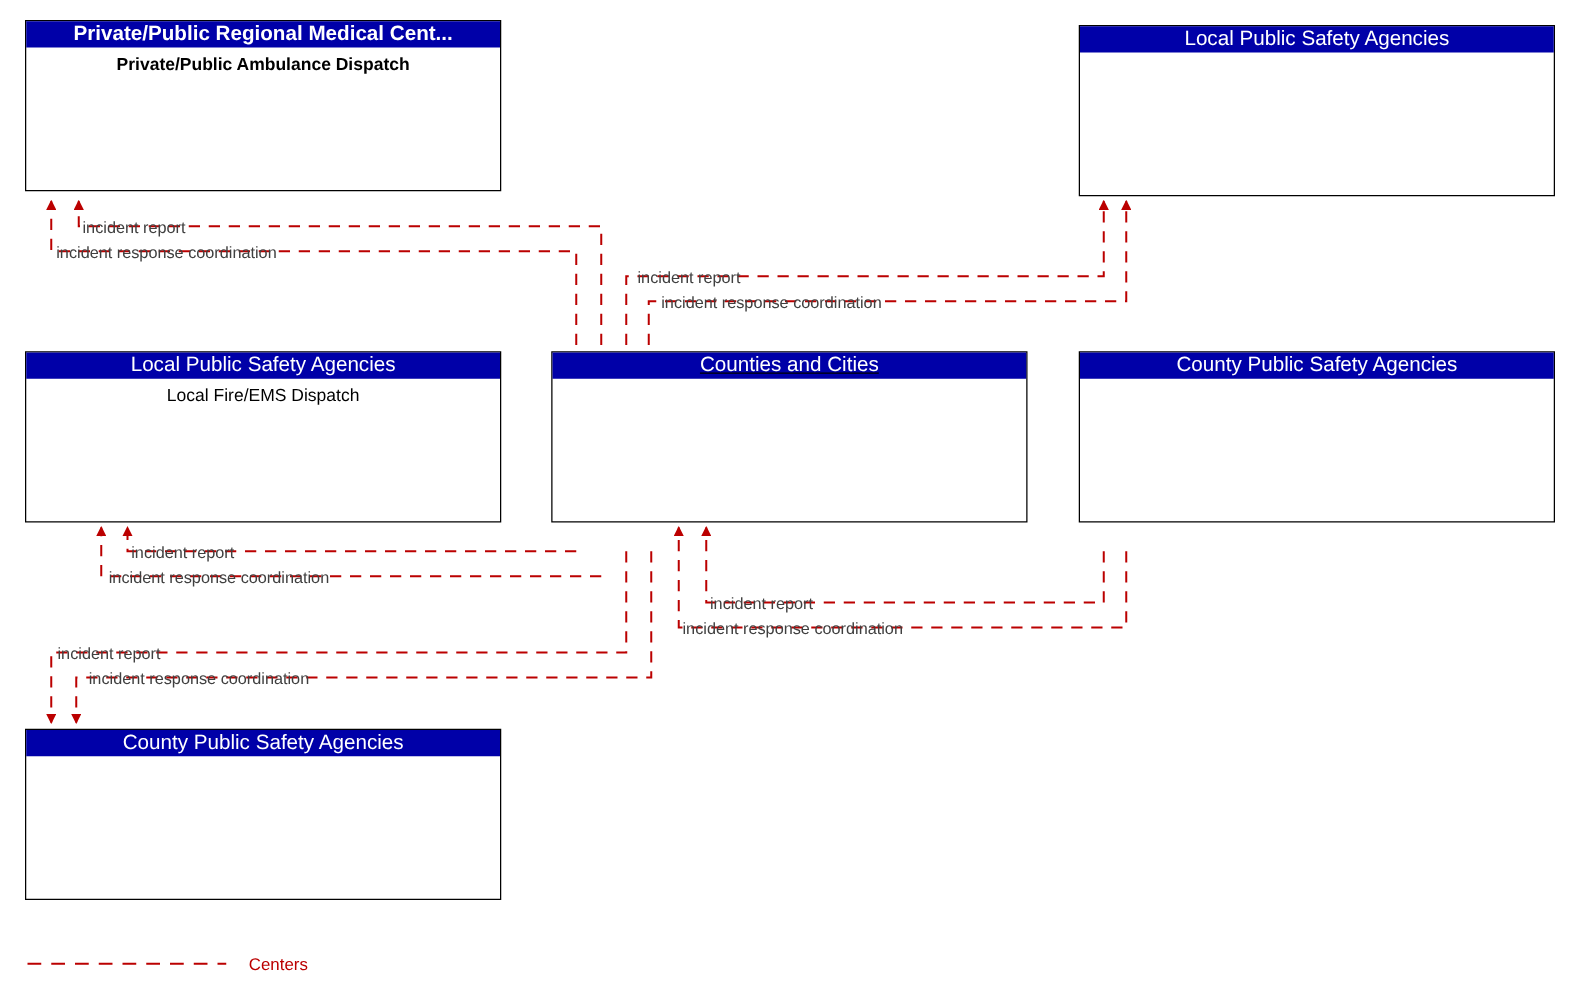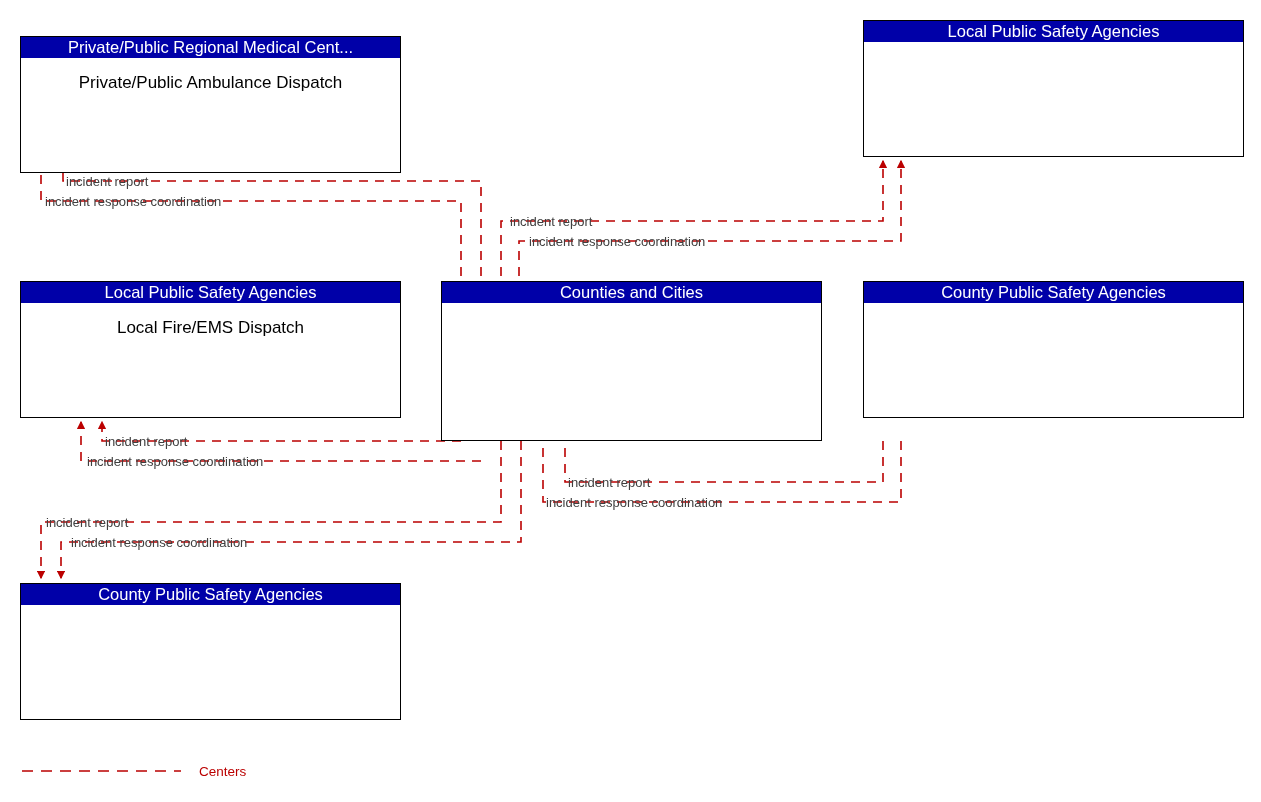--- a/index.html
+++ b/index.html
@@ -37,24 +37,24 @@
     color: #ffffff;
     font-size: 16.5px;
     line-height: 20px;
     height: 21px;
     text-align: center;
     white-space: nowrap;
     overflow: hidden;
   }
   .node-title {
     color: #000000;
-    font-size: 17px;
+    font-size: 14px;
     line-height: 22px;
     text-align: center;
-    padding-top: 14px;
+    padding-top: 2px;
     white-space: nowrap;
     overflow: hidden;
   }
   .edge-label {
     position: absolute;
     color: #404040;
     font-size: 13px;
     line-height: 14px;
     white-space: nowrap;
   }
@@ -97,35 +97,35 @@
       <path d="M 901 441 L 901 502 L 543 502 L 543 422"></path>
 
       <path d="M 501 441 L 501 522 L 41 522 L 41 578"></path>
 
       <path d="M 521 441 L 521 542 L 61 542 L 61 578"></path>
     </g>
 
     <line x1="22" y1="771" x2="181" y2="771" stroke="#bb0000" stroke-width="1.6" stroke-dasharray="11 8"></line>
   </svg>
 
-  <div class="node" style="left:20px; top:36px; width:381px; height:137px;">
+  <div class="node" style="left:20px; top:16px; width:381px; height:137px;font-weight:bold;">
     <div class="node-header">Private/Public Regional Medical Cent...</div>
     <div class="node-title">Private/Public Ambulance Dispatch</div>
   </div>
 
   <div class="node" style="left:863px; top:20px; width:381px; height:137px;">
     <div class="node-header">Local Public Safety Agencies</div>
   </div>
 
   <div class="node" style="left:20px; top:281px; width:381px; height:137px;">
     <div class="node-header">Local Public Safety Agencies</div>
     <div class="node-title">Local Fire/EMS Dispatch</div>
   </div>
 
-  <div class="node" style="left:441px; top:281px; width:381px; height:160px;">
+  <div class="node" style="left:441px; top:281px; width:381px; height:137px;text-decoration:underline;">
     <div class="node-header">Counties and Cities</div>
   </div>
 
   <div class="node" style="left:863px; top:281px; width:381px; height:137px;">
     <div class="node-header">County Public Safety Agencies</div>
   </div>
 
   <div class="node" style="left:20px; top:583px; width:381px; height:137px;">
     <div class="node-header">County Public Safety Agencies</div>
   </div>

